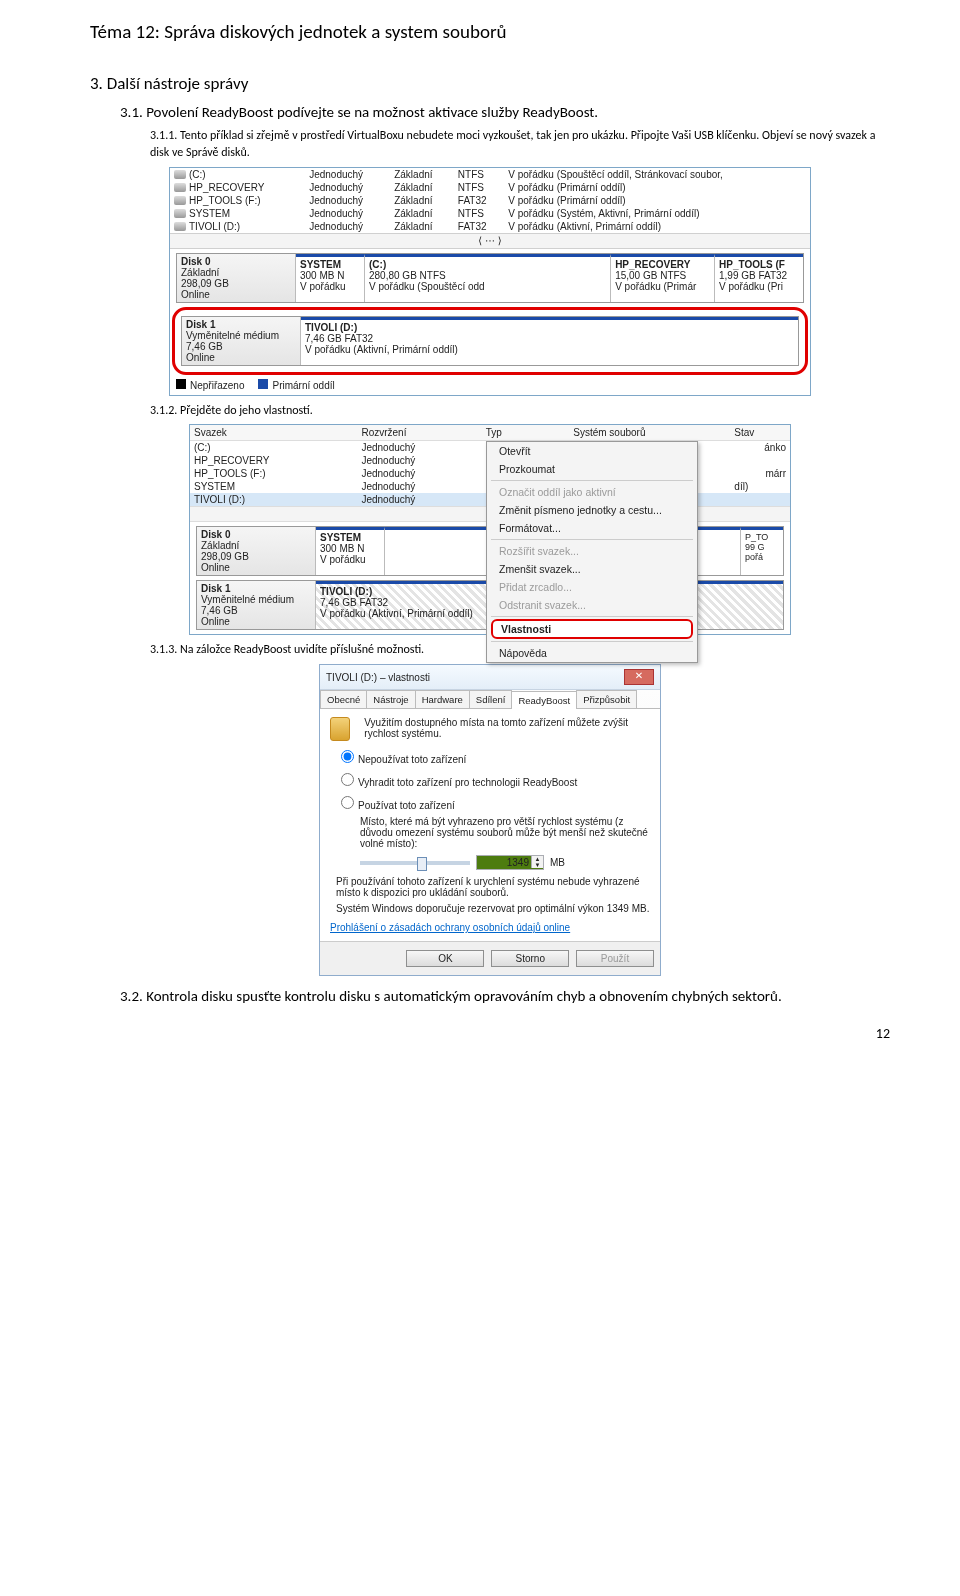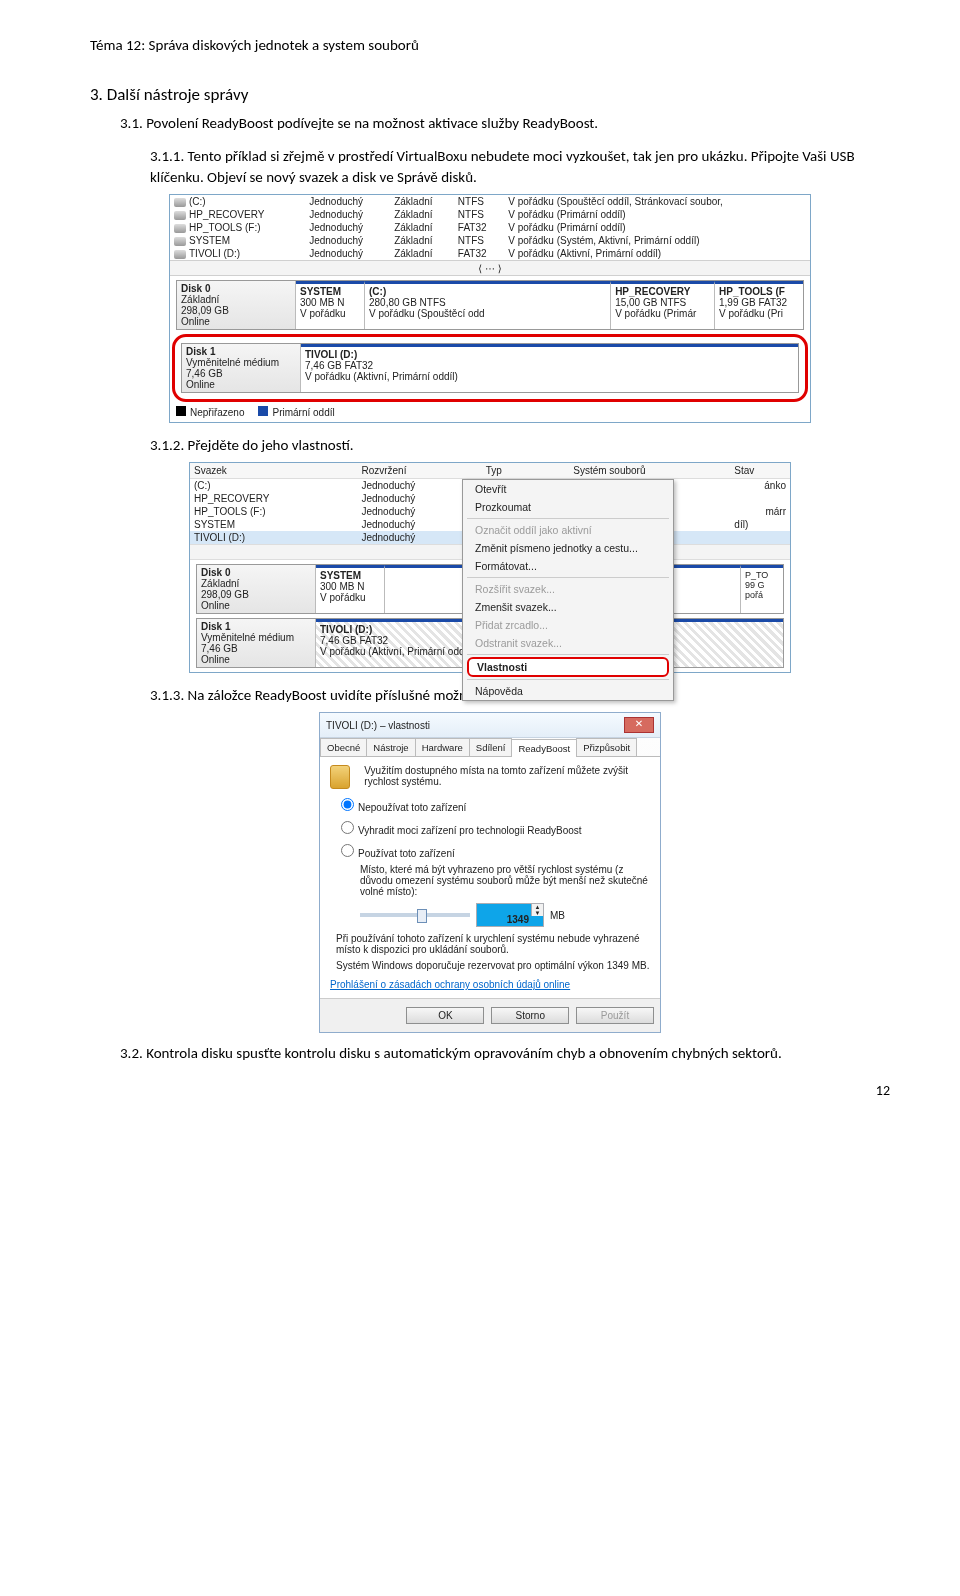--- a/index.html
+++ b/index.html
@@ -6,38 +6,37 @@
     margin: 0;
     font-family: Calibri, Arial, sans-serif;
     background: #fff;
     color: #000;
     width: 960px;
   }
   .page {
     padding: 20px 70px 30px 90px;
   }
   .header {
-    font-size: 15px;
+    font-size: 19px;
     margin-bottom: 30px;
-    margin-top: 16px;
   }
   h3 {
     font-size: 17px;
     margin: 8px 0;
     font-weight: normal;
   }
   .para {
     font-size: 15px;
     line-height: 1.4;
     margin: 4px 0 4px 30px;
   }
   .para2 {
-    font-size: 15px;
+    font-size: 12px;
     line-height: 1.4;
-    margin: 12px 0 4px 60px;
+    margin: 4px 0 4px 60px;
   }
   .img-container {
     text-align: center;
     margin: 6px 0;
   }
   .figure {
     display: inline-block;
     border: 1px solid #7ea7c8;
     background: #fff;
     font-family: "Segoe UI", Tahoma, sans-serif;
@@ -114,21 +113,21 @@
   .fig2 { width: 600px; position: relative; }
   .fig2 table.vols2 { width:100%; border-collapse:collapse; font-size:10px; }
   .fig2 table.vols2 th {
     text-align:left; font-weight:normal; padding:2px 4px;
     border-bottom:1px solid #ddd; background:#f7f7f7;
   }
   .fig2 table.vols2 td { padding:1px 4px; }
   .fig2 .vols2 tr.hl td { background:#d6e7f7; }
   .fig2 .ctx-menu {
     position:absolute;
-    left:272px; top:16px;
+    left:296px; top:16px;
     width:210px;
     background:#f4f4f4;
     border:1px solid #999;
     box-shadow:2px 2px 4px rgba(0,0,0,0.25);
     font-size:10.5px;
     z-index:10;
   }
   .fig2 .ctx-menu .item {
     padding:3px 12px;
   }
@@ -183,22 +182,22 @@
     background:linear-gradient(#f3d27a,#d9a32f);
     border:1px solid #c58a1e; border-radius:3px;
     margin-right:6px; vertical-align:middle;
   }
   .fig3 .radio, .fig3 .txt { margin:5px 0 5px 6px; font-size:10px;}
   .fig3 input[type=radio]{ margin-right:4px; }
   .fig3 .slider-row { display:flex; align-items:center; gap:6px; margin:6px 0 6px 30px;}
   .fig3 .slider-track { width:110px; height:4px; background:#c6d4e3; position:relative;}
   .fig3 .slider-thumb { position:absolute; top:-4px; left:52%; width:8px; height:12px;
     background:#e8eef6; border:1px solid #6c8fb7; }
-  .fig3 .num-box { width:50px; border:1px solid #abadb3; background:#0ea5e9;
-     text-align:right; padding:10px 14px 1px 2px; position:relative;font-weight:bold;}
+  .fig3 .num-box { width:50px; border:1px solid #abadb3; background:#4d7c0f;
+     text-align:right; padding:1px 14px 1px 2px; position:relative;}
   .fig3 .spin { position:absolute; right:0; top:0; width:12px;}
   .fig3 .spin div{ height:50%; border-left:1px solid #abadb3; font-size:6px;
      text-align:center; line-height:6px; background:#f2f2f2;}
   .fig3 .link { color:#0066cc; text-decoration:underline; margin-top:8px; display:block;}
   .fig3 .btn-row { text-align:right; padding:8px 6px; background:#f0f0f0; border-top:1px solid #ccc;}
   .fig3 .btn { display:inline-block; min-width:56px; padding:2px 10px;
     border:1px solid #8e8f8f; background:linear-gradient(#f7f7f7,#dcdcdc);
     margin-left:4px; text-align:center; font-size:10px;}
   .fig3 .btn.disabled { color:#9a9a9a; }
   .page-num { text-align:right; font-size:14px; margin-top:18px; }
@@ -402,21 +401,21 @@
           <div class="tab">Sdílení</div>
           <div class="tab active">ReadyBoost</div>
           <div class="tab">Přizpůsobit</div>
         </div>
       <div class="body">
         <div style="display:flex;align-items:flex-start;gap:8px;margin-bottom:6px">
           <span class="rb-icon"></span>
           <span>Využitím dostupného místa na tomto zařízení můžete zvýšit rychlost systému.</span>
         </div>
         <div class="radio"><input type="radio" checked="" style=""><span>Nepoužívat toto zařízení</span></div>
-        <div class="radio"><input type="radio" style=""><span>Vyhradit moci zařízení pro technologii ReadyBoost</span></div>
+        <div class="radio"><input type="radio" style=""><span>Vyhradit toto zařízení pro technologii ReadyBoost</span></div>
         <div class="radio"><input type="radio" style=""><span>Používat toto zařízení</span></div>
         <div class="txt" style="margin-left:30px">Místo, které má být vyhrazeno pro větší rychlost systému (z důvodu omezení systému souborů může být menší než skutečné volné místo):</div>
         <div class="slider-row">
           <div class="slider-track">
               <div class="slider-thumb"></div>
             </div>
           <div class="num-box">
             <span>1349</span>
             <div class="spin">
                 <div>▲</div>

